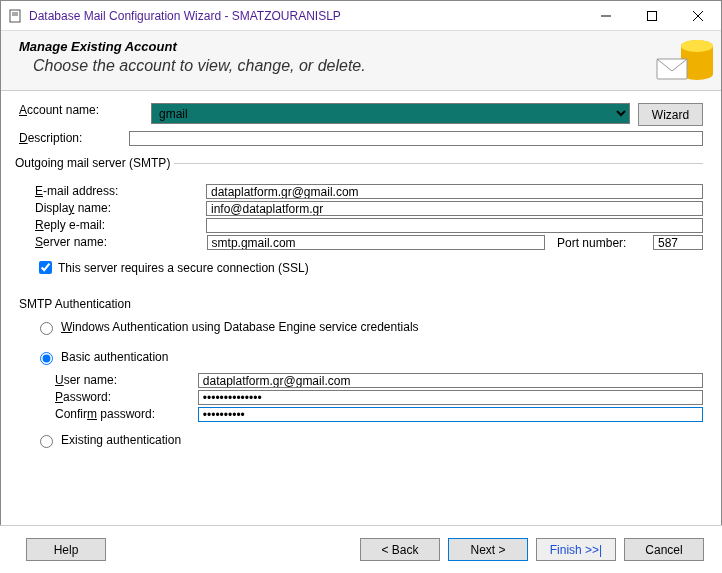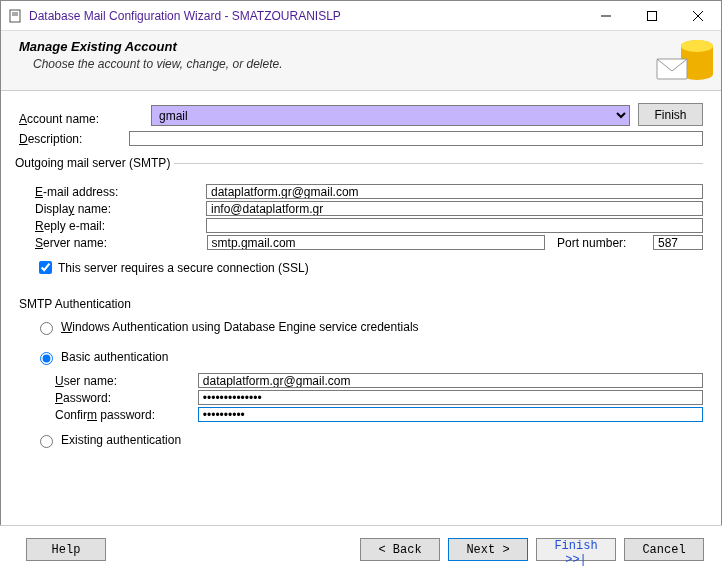--- a/index.html
+++ b/index.html
@@ -53,48 +53,48 @@
     padding: 8px 0 0 18px;
     font-style: italic;
   }
   .header h1 {
     margin: 0;
     font-size: 13px;
     font-weight: bold;
   }
   .header .sub {
     margin: 3px 16px 0 14px;
-    font-size: 12px;
+    font-size: 16px;
     color: #333;
   }
   .header-icon {
     position: absolute;
     right: 0; top: 0;
     width: 68px; height: 58px;
   }
 
   
   .body {
     padding: 12px 18px 8px 18px;
   }
   .row {
     display: flex;
-    align-items: flex-end;
+    align-items: flex-start;
     margin-bottom: 5px;
   }
   .lbl {
     width: 132px;
     font-size: 12px;
   }
   .lbl .u { text-decoration: underline; }
   select.combo {
     flex: 1;
     height: 21px;
     font-size: 12px;
-    background: #c4b5fd;
+    background: #0f766e;
     border: 1px solid #7a7a7a;
     padding-left: 3px;
   }
   .btn {
     height: 23px;
     min-width: 65px;
     border: 1px solid #888;
     background: #e1e1e1;
     font-size: 12px;
     padding: 0 8px;
@@ -179,21 +179,21 @@
     position: absolute;
     bottom: 0; left: 0; right: 0;
     height: 48px;
     border-top: 1px solid #ccc;
     display: flex;
     align-items: center;
     padding: 0 18px;
     background: #fff;
   }
   .footer .spacer { flex: 1; }
-  .footer .btn { width: 80px; font-family: Liberation Mono, monospace; }
+  .footer .btn { width: 80px; }
 </style>
 </head>
 <body>
 
 <div class="titlebar">
   <span class="app-icon">
     <svg width="14" height="14" viewBox="0 0 14 14">
         <rect x="2" y="1" width="10" height="12" fill="none" stroke="#555"></rect>
         <line x1="4" y1="4" x2="10" y2="4" stroke="#555"></line>
         <line x1="4" y1="6" x2="10" y2="6" stroke="#555"></line>
@@ -234,21 +234,21 @@
   </div>
 </div>
 
 <div class="body">
 
   <div class="row">
     <div class="lbl"><span class="u">A</span>ccount name:</div>
     <select class="combo">
       <option>gmail</option>
     </select>
-    <button class="btn">Finish</button>
+    <button class="btn">Wizard</button>
   </div>
   <div class="row">
     <div class="lbl"><span class="u">D</span>escription:</div>
     <input type="text" value="" style="">
   </div>
 
   <fieldset>
     <legend>Outgoing mail server (SMTP)</legend>
     <div class="form-grid">
       <div class="row">

